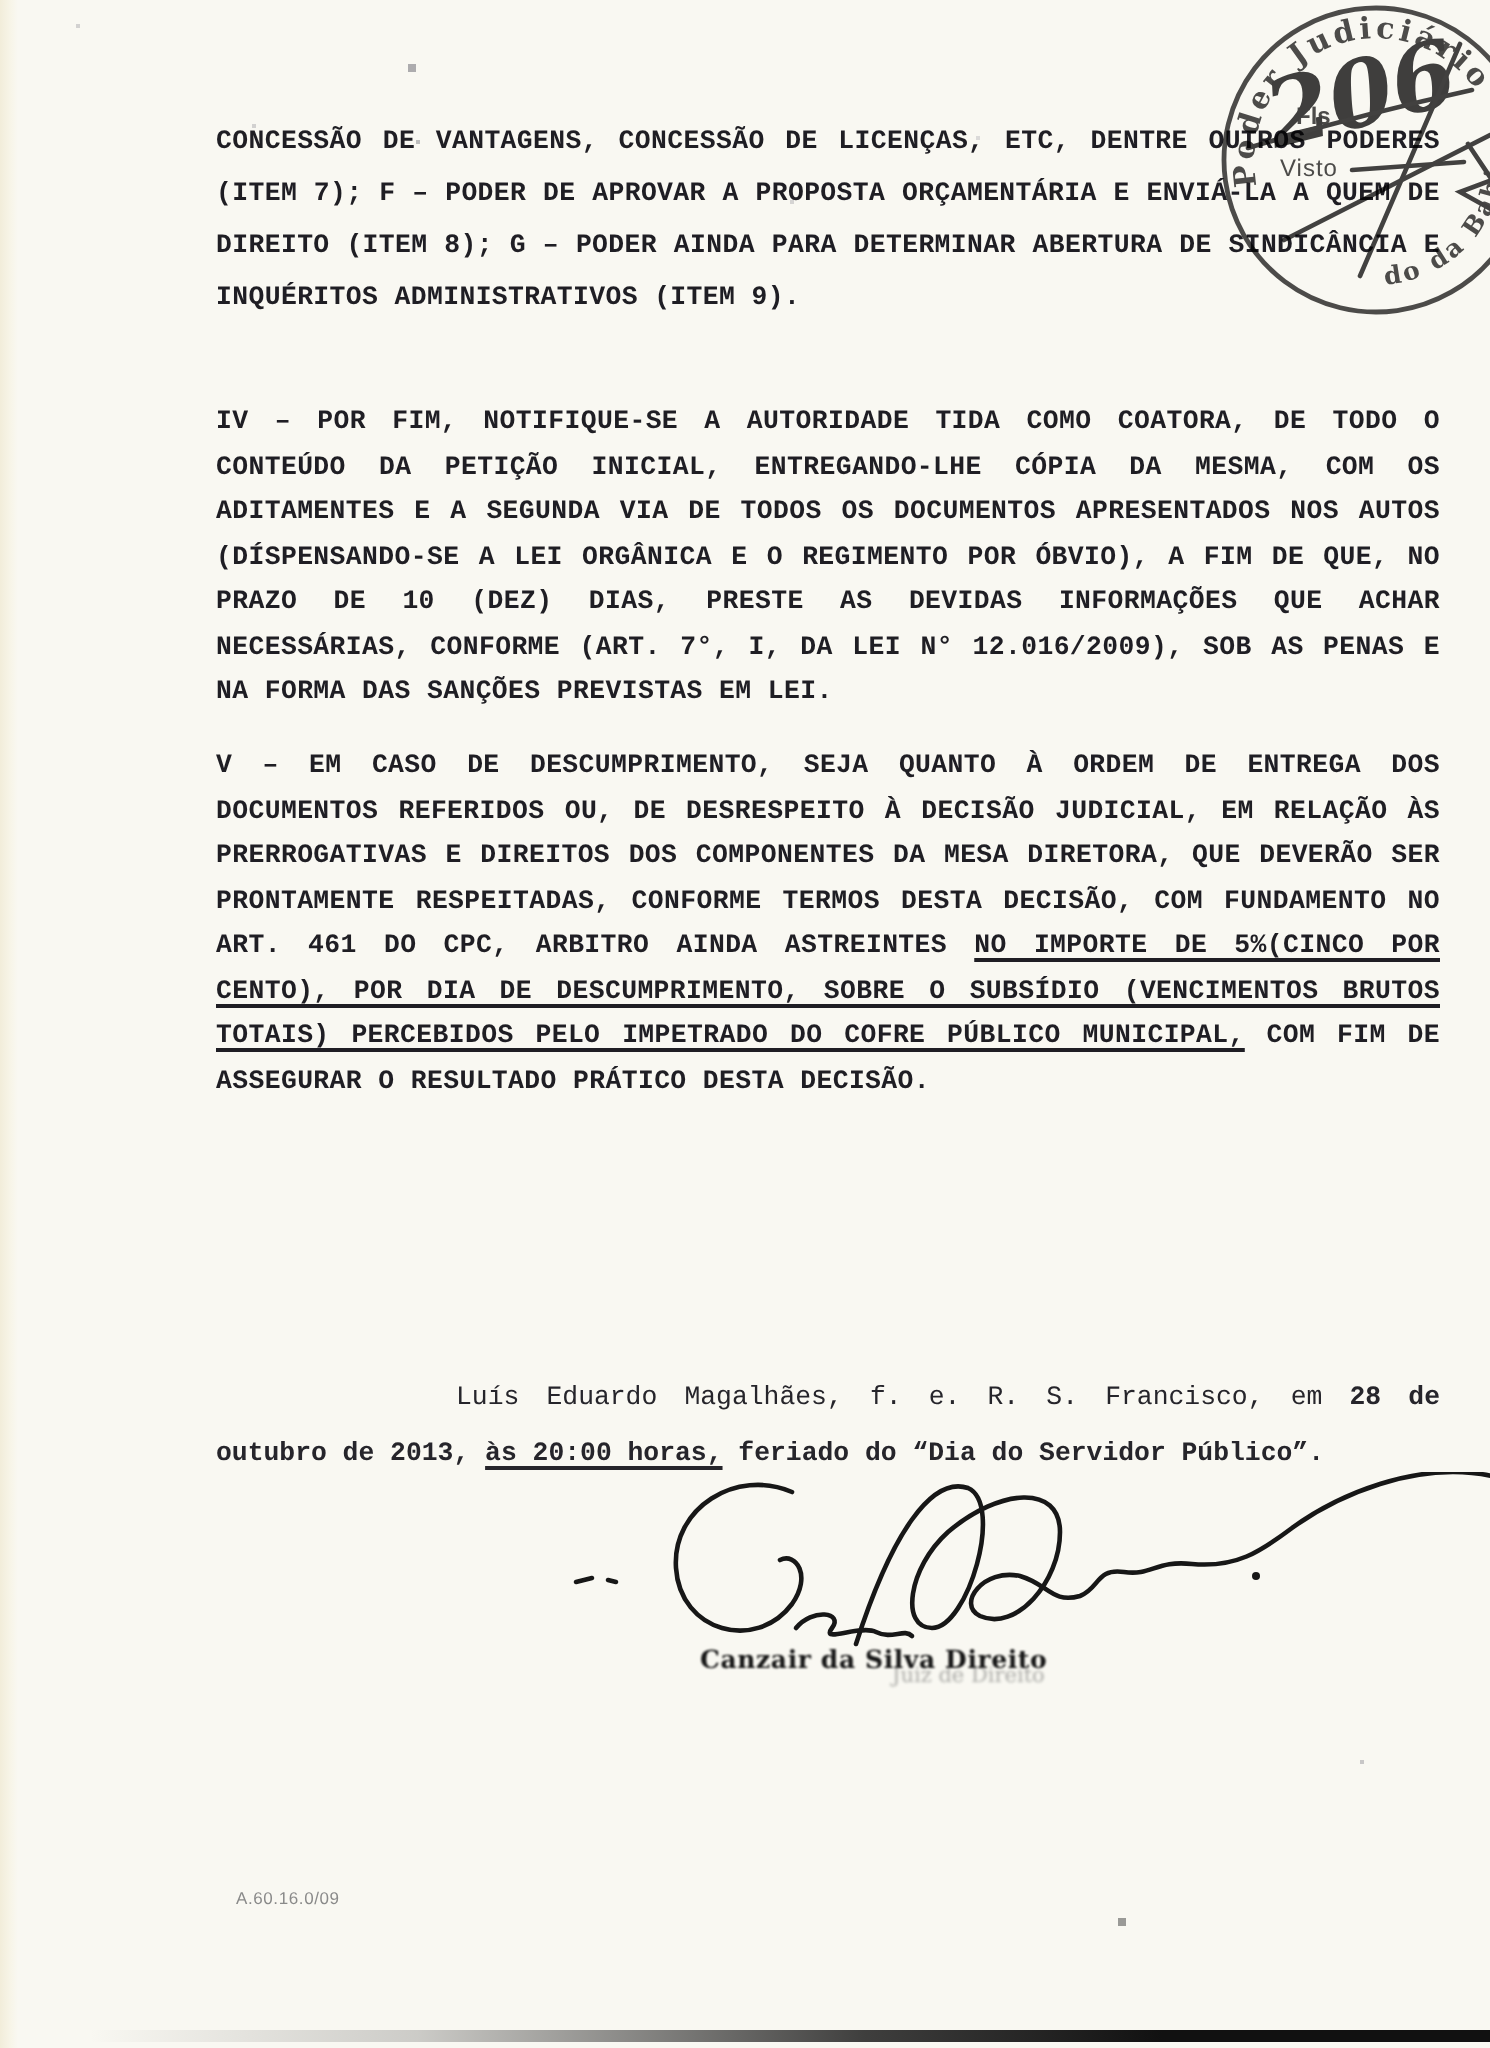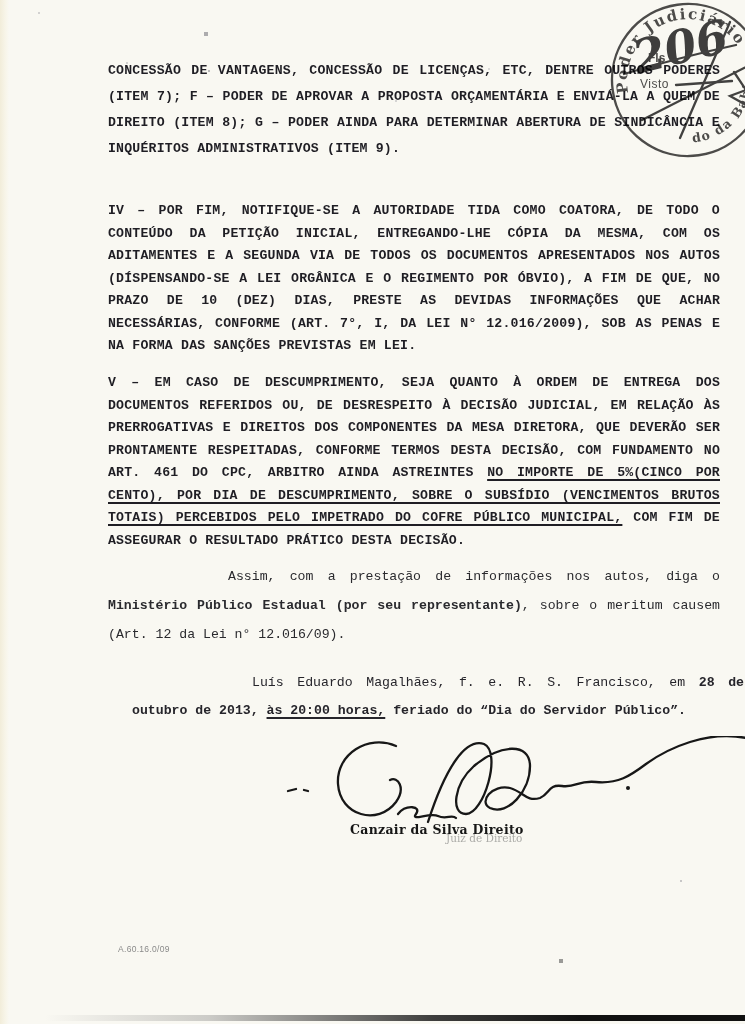--- a/index.html
+++ b/index.html
@@ -34,21 +34,21 @@
     position:absolute;left:108px;width:612px;margin:0;
     text-align:justify;
     font-size:13.2px;
   }
   .caps{font-weight:700;letter-spacing:.2px;color:#1f1e24;}
   .p1{top:58px;line-height:26px;}
   .p2{top:200px;line-height:22.5px;}
   .p3{top:372px;line-height:22.5px;}
   .p4{top:562px;line-height:29px;text-indent:120px;font-weight:400;color:#2a2a2e;}
   .p5{top:652px;line-height:29px;text-indent:120px;font-weight:400;color:#2a2a2e;}
-  .p6{top:669px;line-height:28px;text-indent:120px;font-weight:400;color:#26252b;margin-left:24px;}
+  .p6{top:685px;line-height:28px;text-indent:120px;font-weight:400;color:#26252b;}
   .b{font-weight:700;}
   .i{}
   .u{text-decoration:underline;text-underline-offset:3px;text-decoration-thickness:1.5px;}
   
   .stamp{
     position:absolute;left:584px;top:-12px;width:186px;height:186px;
     mix-blend-mode:multiply;opacity:.92;
   }
   .stamp text{fill:#3f3e3e;}
   .stamp .arc-top{font:700 15px "DejaVu Serif",serif;letter-spacing:2px;}
@@ -85,21 +85,20 @@
 
   <div class="paper-edge"></div>
   <div class="noise"></div>
 
   <p class="caps p1"><span>CONCESSÃO DE VANTAGENS, CONCESSÃO DE LICENÇAS, ETC, DENTRE OUTROS PODERES (ITEM 7); F – PODER DE APROVAR A PROPOSTA ORÇAMENTÁRIA E ENVIÁ-LA A QUEM DE DIREITO (ITEM 8); G – PODER AINDA PARA DETERMINAR ABERTURA DE SINDICÂNCIA E INQUÉRITOS ADMINISTRATIVOS (ITEM 9).</span></p>
 
   <p class="caps p2"><span>IV – POR FIM, NOTIFIQUE-SE A AUTORIDADE TIDA COMO COATORA, DE TODO O CONTEÚDO DA PETIÇÃO INICIAL, ENTREGANDO-LHE CÓPIA DA MESMA, COM OS ADITAMENTES E A SEGUNDA VIA DE TODOS OS DOCUMENTOS APRESENTADOS NOS AUTOS (DÍSPENSANDO-SE A LEI ORGÂNICA E O REGIMENTO POR ÓBVIO), A FIM DE QUE, NO PRAZO DE 10 (DEZ) DIAS, PRESTE AS DEVIDAS INFORMAÇÕES QUE ACHAR NECESSÁRIAS, CONFORME (ART. 7°, I, DA LEI N° 12.016/2009), SOB AS PENAS E NA FORMA DAS SANÇÕES PREVISTAS EM LEI.</span></p>
 
   <p class="caps p3"><span>V – EM CASO DE DESCUMPRIMENTO, SEJA QUANTO À ORDEM DE ENTREGA DOS DOCUMENTOS REFERIDOS OU, DE DESRESPEITO À DECISÃO JUDICIAL, EM RELAÇÃO ÀS PRERROGATIVAS E DIREITOS DOS COMPONENTES DA MESA DIRETORA, QUE DEVERÃO SER PRONTAMENTE RESPEITADAS, CONFORME TERMOS DESTA DECISÃO, COM FUNDAMENTO NO ART. 461 DO CPC, ARBITRO AINDA </span><span class="i">ASTREINTES </span><span class="u">NO IMPORTE DE 5%(CINCO POR CENTO), POR DIA DE DESCUMPRIMENTO, SOBRE O SUBSÍDIO (VENCIMENTOS BRUTOS TOTAIS) PERCEBIDOS PELO IMPETRADO DO COFRE PÚBLICO MUNICIPAL,</span><span> COM FIM DE ASSEGURAR O RESULTADO PRÁTICO DESTA DECISÃO.</span></p>
 
-  <p class="p4"><span>Assim, com a prestação de informações nos autos, diga o </span><span class="b">Ministério Público Estadual (por seu representante)</span><span>, sobre o </span><span class="i">meritum causem</span><span> (Art. 12 da Lei n° 12.016/09).</span></p>
 
 
   <p class="p6"><span>Luís Eduardo Magalhães, f. e. R. S. Francisco, em </span><span class="b">28 de outubro de 2013, </span><span class="b u">às 20:00 horas,</span><span class="b"> feriado do “Dia do Servidor Público”.</span></p>
 
   <svg class="stamp" viewBox="0 0 186 186" aria-hidden="true">
     <g transform="rotate(-8 104 92)">
       <circle cx="104" cy="92" r="76" fill="none" stroke="#3f3e3e" stroke-width="2.4"></circle>
       <path id="arcTop" d="M 48.7 117.8 A 61 61 0 1 1 164.8 97.3" fill="none"></path>
       <text class="arc-top"><textPath href="#arcTop" startOffset="22">Poder Judiciário</textPath></text>
       <path id="arcBot" d="M 96 154 A 64 64 0 0 0 168 88" fill="none"></path>

